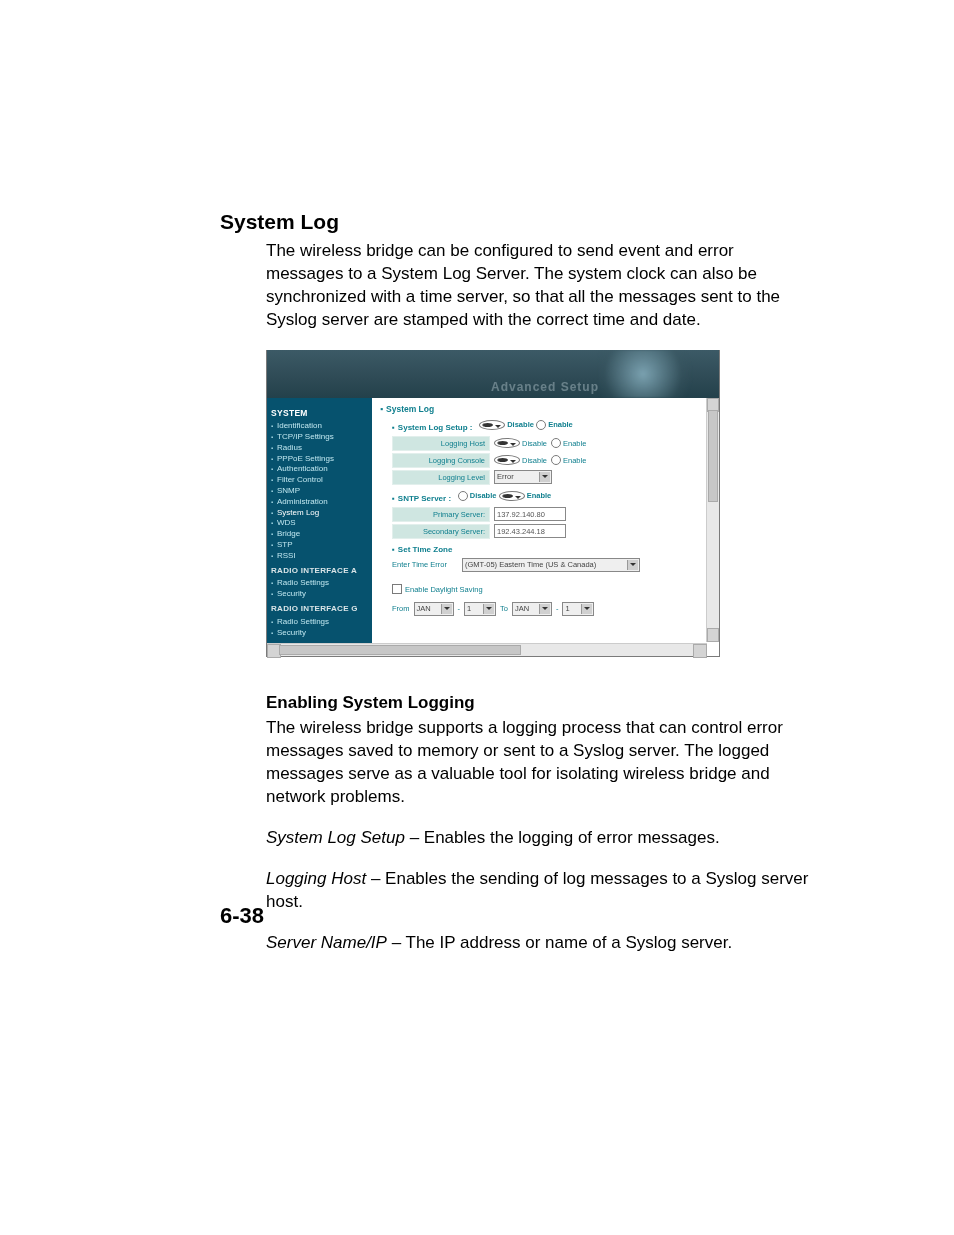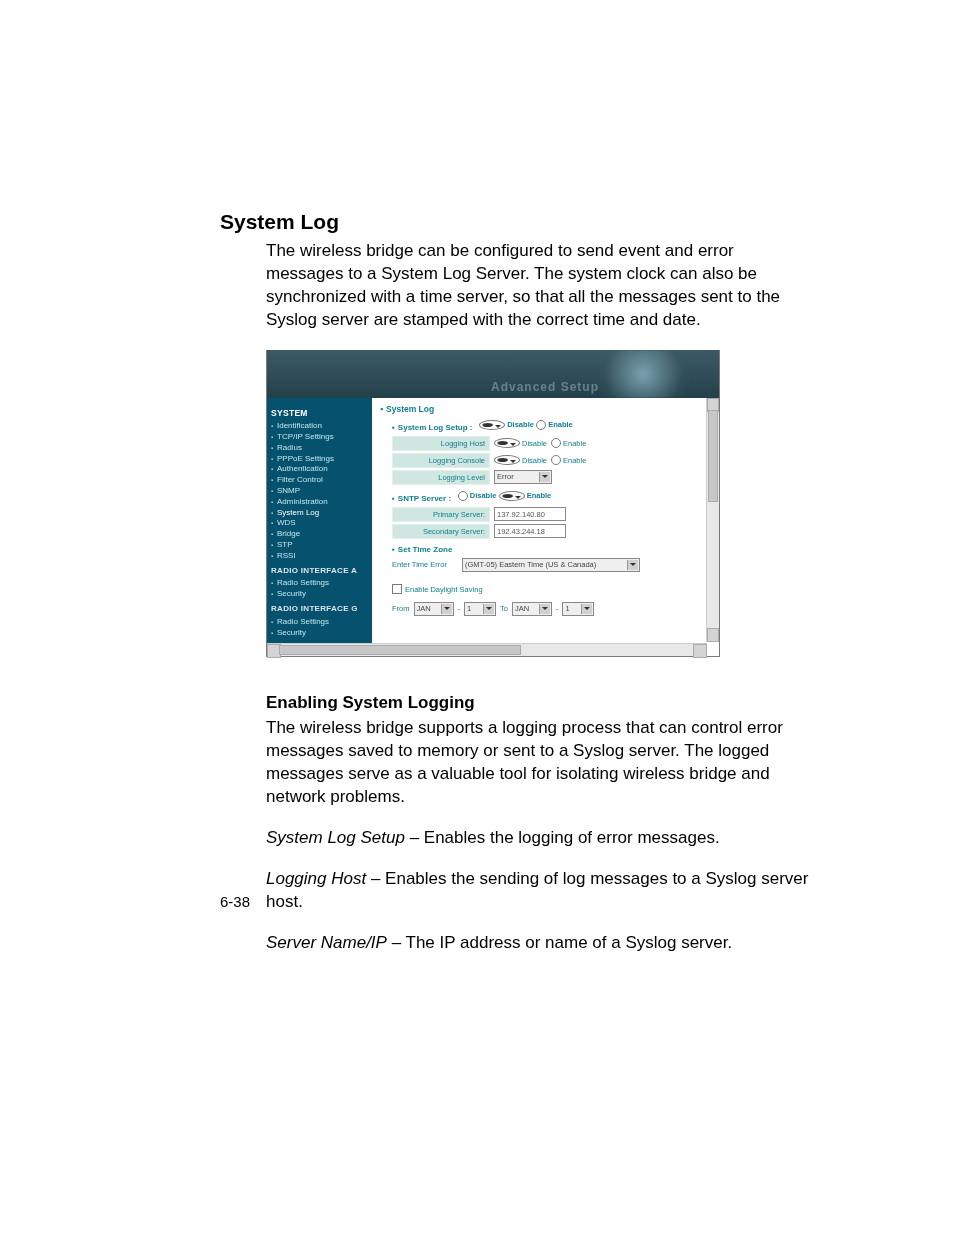--- a/index.html
+++ b/index.html
@@ -32,22 +32,23 @@
   }
   .subsection-title {
     font-weight: bold;
     font-size: 17px;
     margin: 18px 0 4px 46px;
   }
   .defn { font-style: italic; }
   .page-num {
     position: absolute;
     left: 220px;
-    bottom: 123px;
-    font-size: 15px;
+    bottom: 104px;
+    font-size: 22px;
+    font-weight: bold;
   }
 
   
   .shot {
     margin: 10px 0 36px 46px;
     width: 452px;
     border: 1px solid #7a7a7a;
     border-top: none;
     font-family: Arial, Helvetica, sans-serif;
     background: #fde047;

